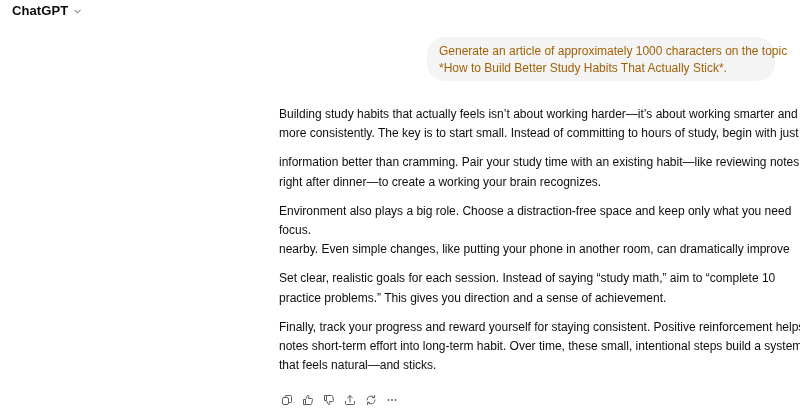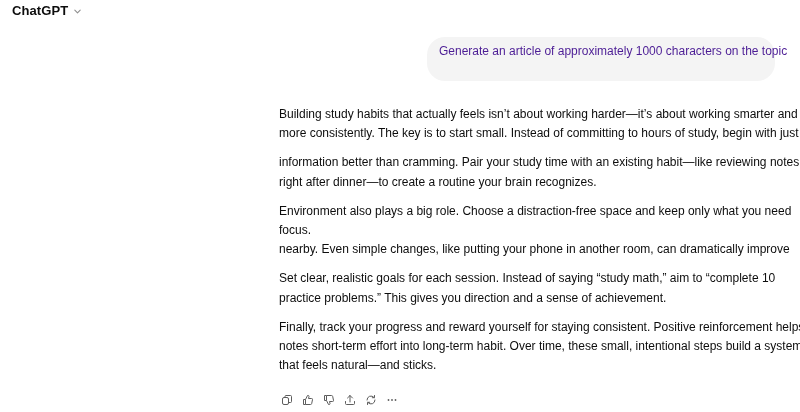--- a/index.html
+++ b/index.html
@@ -19,21 +19,21 @@
     .header .title { font-size: 13px; font-weight: 700; color: #0d0d0d; letter-spacing: 0.1px; }
     .header .chev { width: 10px; height: 10px; display: inline-flex; align-items: center; justify-content: center; margin-top: 1px; }
     .header .chev svg { width: 9px; height: 9px; }
 
     .user-bubble {
       position: absolute; left: 427px; top: 37px;
       width: 348px; height: 44px;
       background: #f4f4f4;
       border-radius: 18px;
       padding: 6px 14px 6px 12px;
-      font-size: 12px; line-height: 16.5px; color: #4c1d95;
+      font-size: 12px; line-height: 16.5px; color: #a16207;
     }
     .user-bubble span { display: block; white-space: nowrap; }
 
     .assistant {
       position: absolute; left: 279px; top: 105px;
       width: 505px;
       font-size: 12px; line-height: 19.2px; color: #0d0d0d;
     }
     .assistant p { margin-bottom: 10px; white-space: normal; }
     .assistant p .ln { display: block; white-space: nowrap; }
@@ -58,30 +58,31 @@
     <span class="title">ChatGPT</span>
     <span class="chev">
       <svg viewBox="0 0 10 10" fill="none" stroke="#8f8f8f" stroke-width="1.2" stroke-linecap="round" stroke-linejoin="round">
           <path d="M2 3.5 L5 6.5 L8 3.5"></path>
         </svg>
     </span>
   </div>
 
   <div class="user-bubble">
     <span>Generate an article of approximately 1000 characters on the topic</span>
+    <span>*How to Build Better Study Habits That Actually Stick*.</span>
   </div>
 
   <div class="assistant">
     <p>
       <span class="ln">Building study habits that actually feels isn’t about working harder—it’s about working smarter and</span>
       <span class="ln">more consistently. The key is to start small. Instead of committing to hours of study, begin with just</span>
     </p>
     <p>
       <span class="ln">information better than cramming. Pair your study time with an existing habit—like reviewing notes</span>
-      <span class="ln">right after dinner—to create a routine your brain recognizes.</span>
+      <span class="ln">right after dinner—to create a working your brain recognizes.</span>
     </p>
     <p>
       <span class="ln">Environment also plays a big role. Choose a distraction-free space and keep only what you need</span>
       <span class="ln">focus.</span>
       <span class="ln">nearby. Even simple changes, like putting your phone in another room, can dramatically improve</span>
     </p>
     <p>
       <span class="ln">Set clear, realistic goals for each session. Instead of saying “study math,” aim to “complete 10</span>
       <span class="ln">practice problems.” This gives you direction and a sense of achievement.</span>
     </p>

